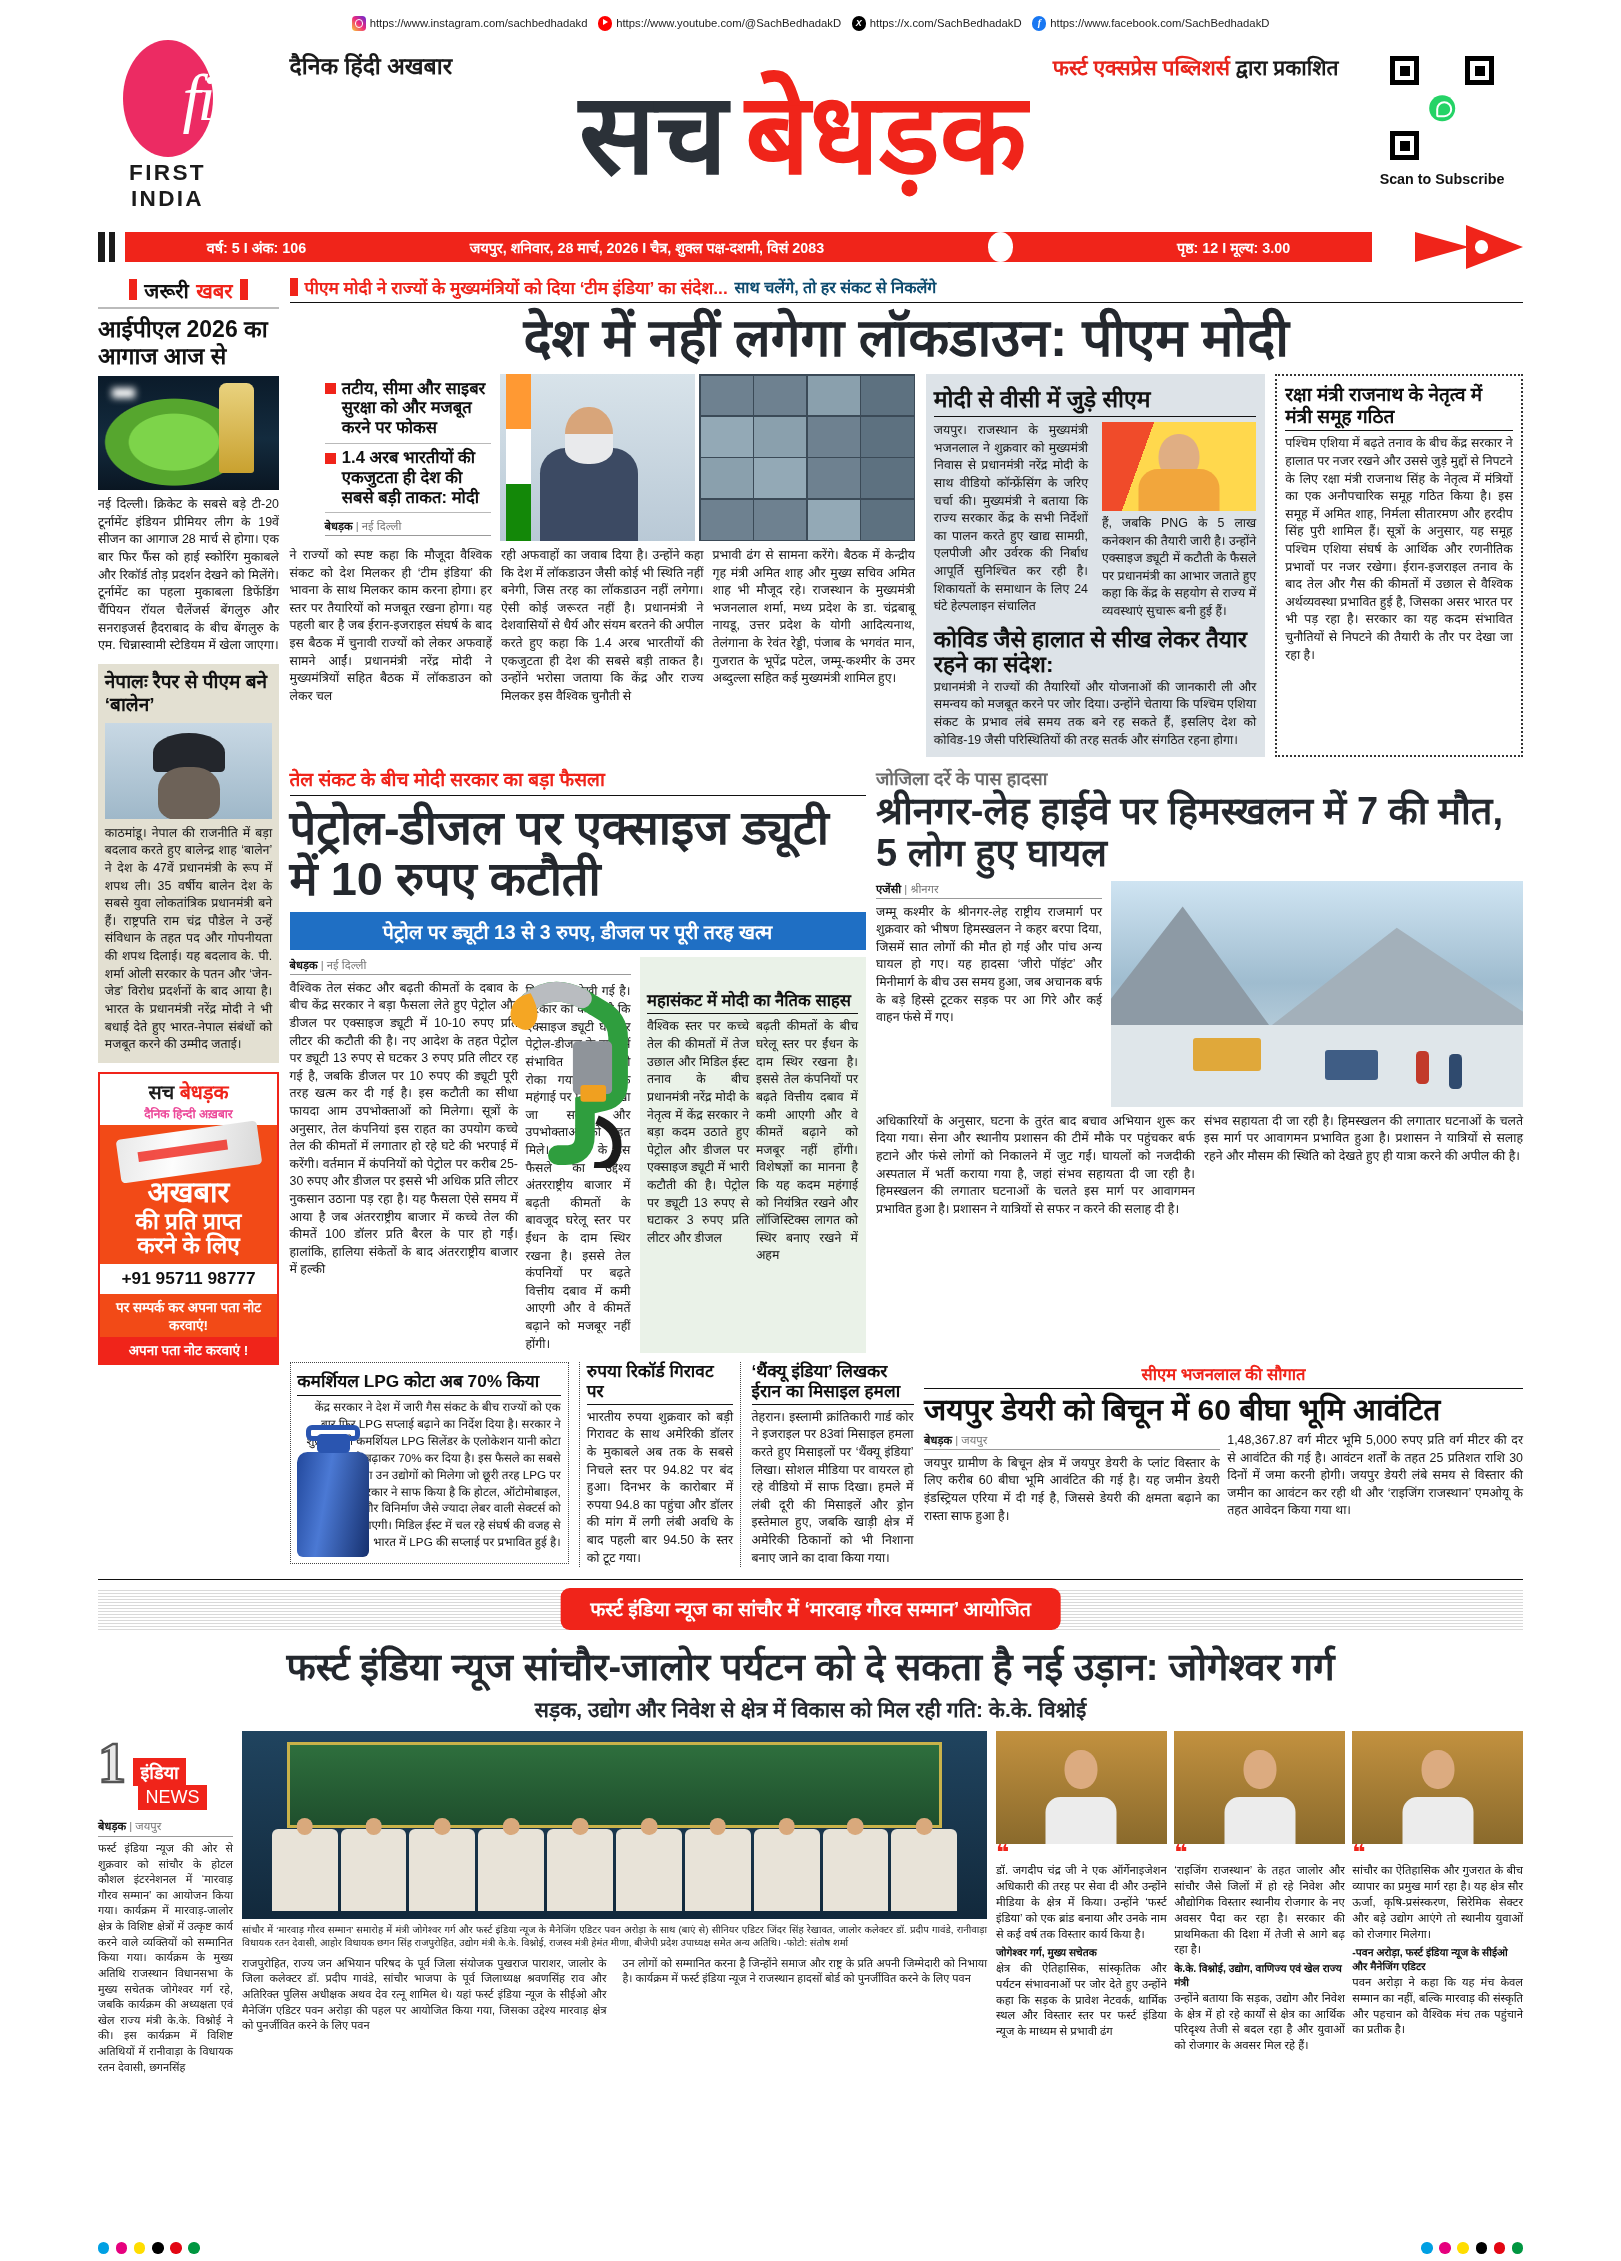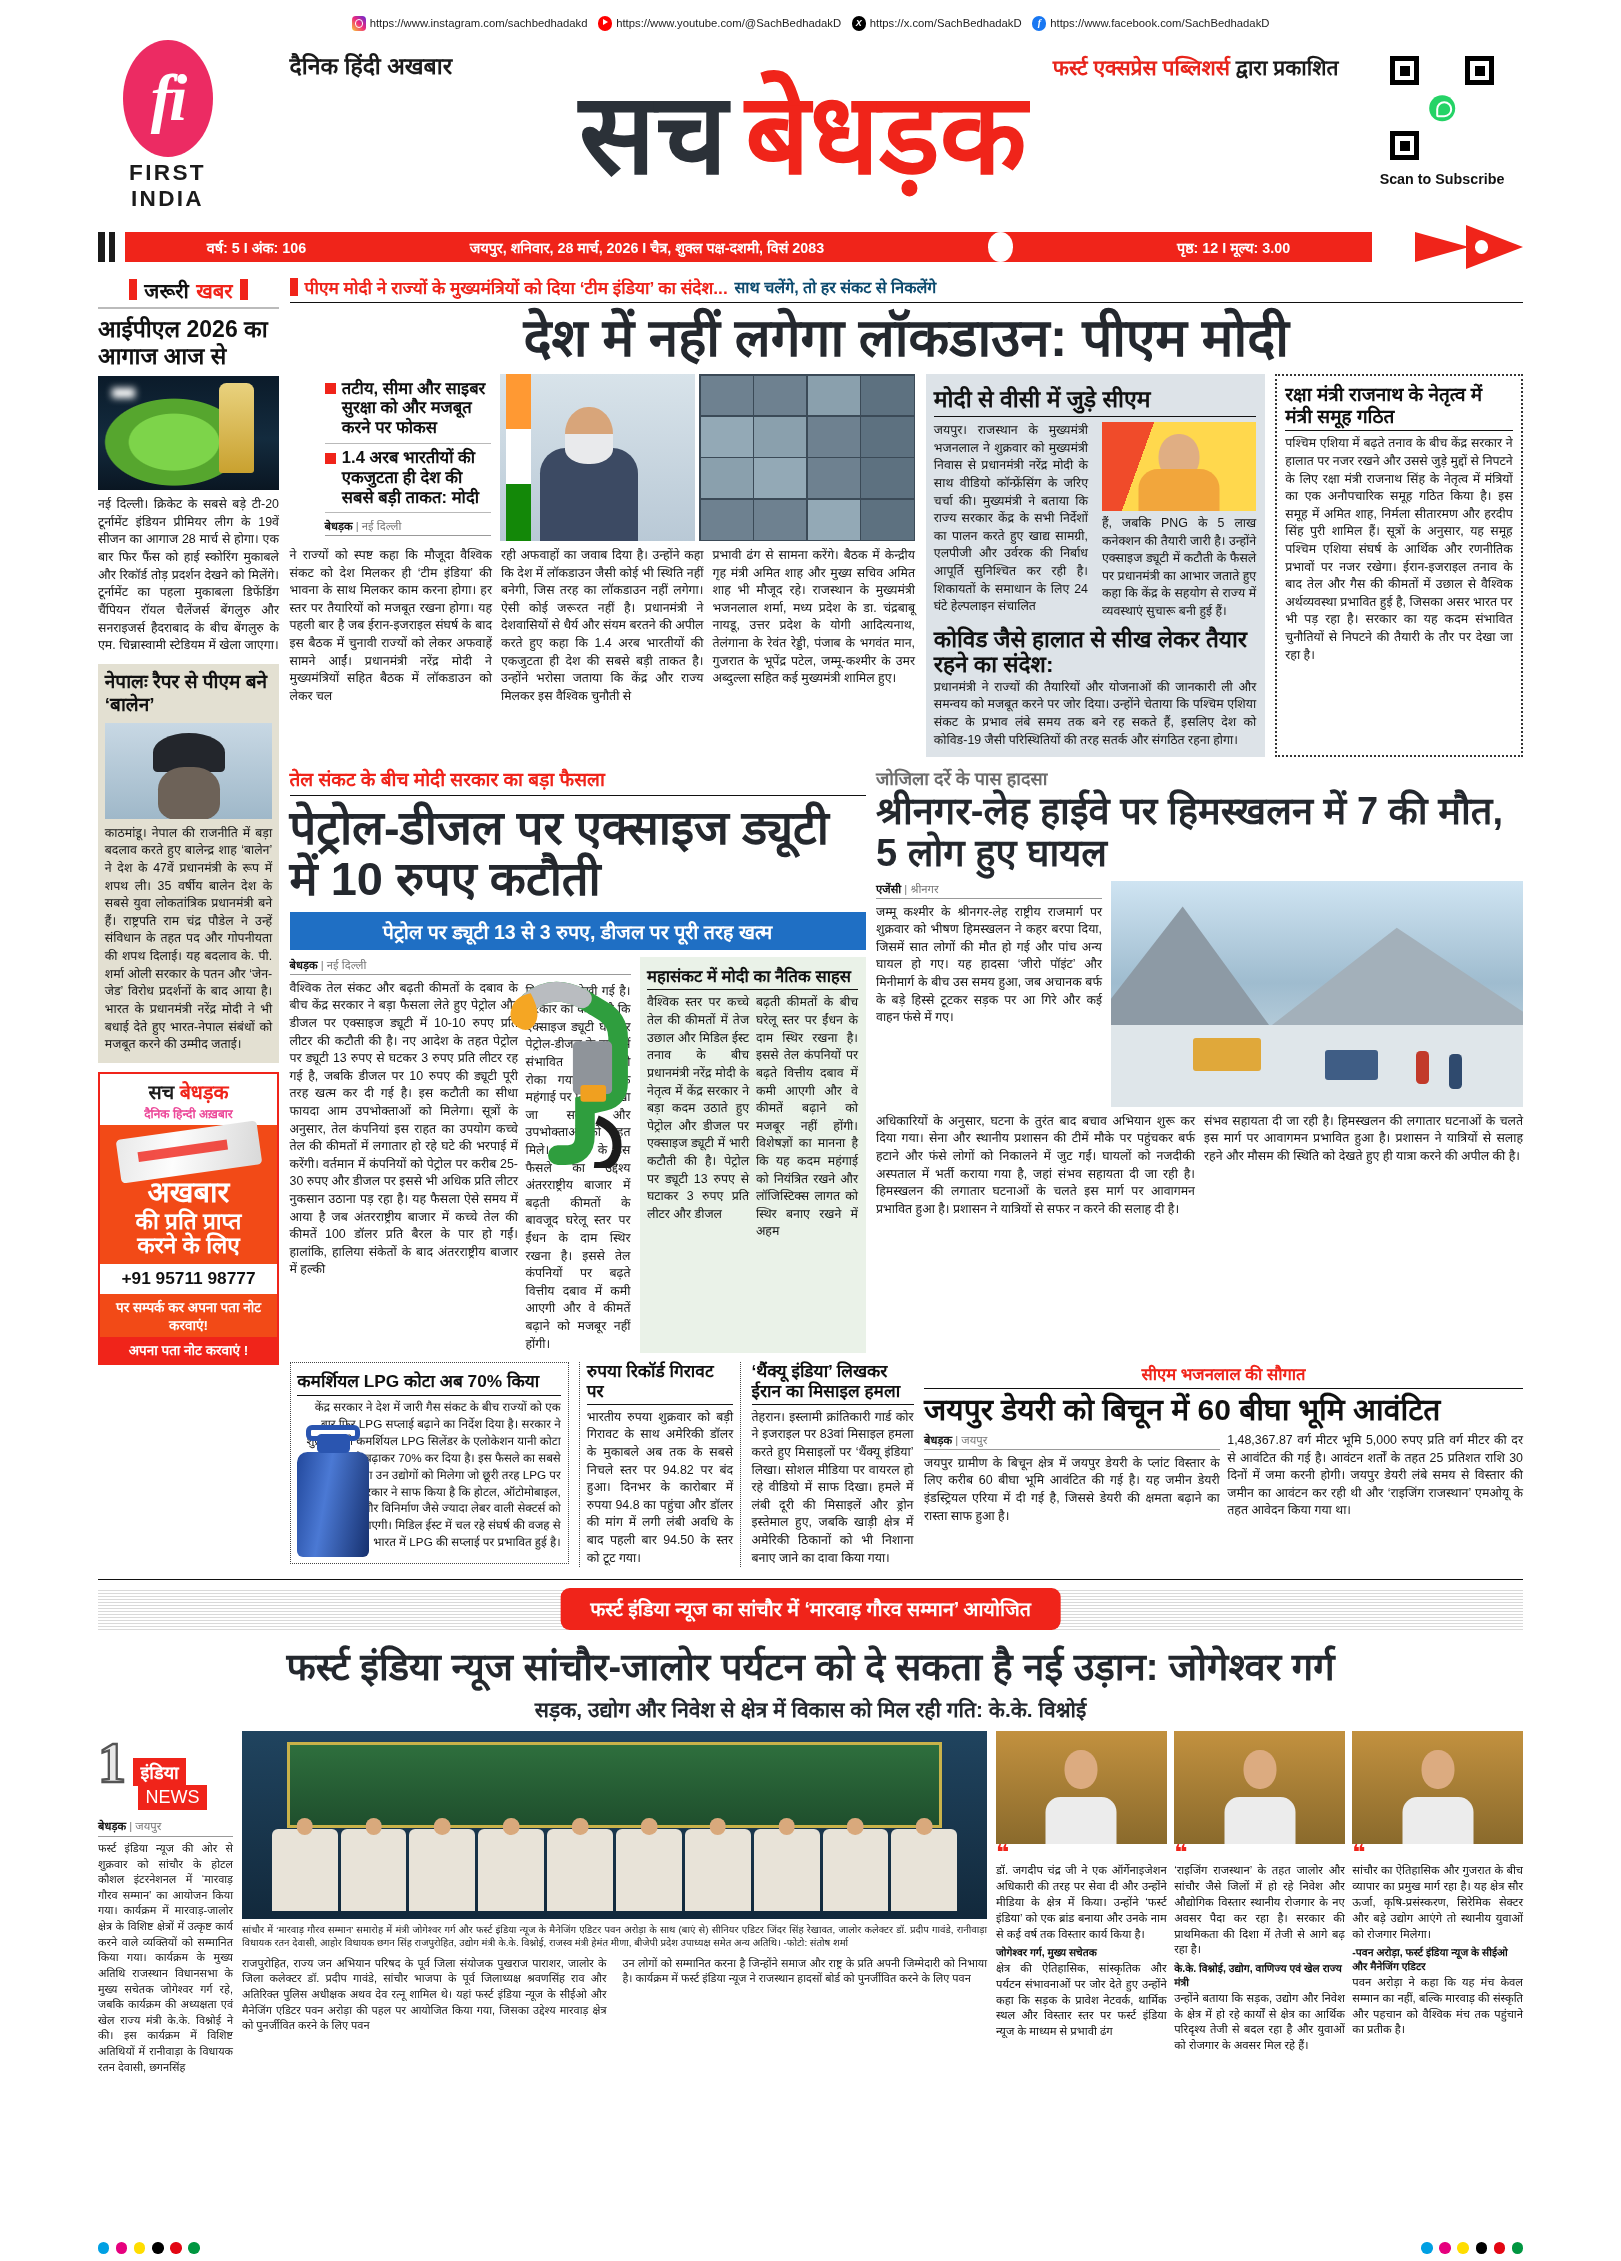--- a/index.html
+++ b/index.html
@@ -30,22 +30,23 @@
 
   
   .masthead{ display:flex; align-items:flex-start; height:188px; position:relative; }
   .logo-blk{ width:139px; text-align:center; padding-top:4.5px;}
   .logo-oval{
     width:90px;height:117px;margin:0 auto;border-radius:50%;
     background:#ec2b63; position:relative;
   }
   .logo-oval .fi{
     position:absolute;left:0;right:0;top:21px;color:#fff;
-    font-family:"Liberation Serif",serif;font-size:65px;font-weight:bold;font-style:italic;
+    font-family:"Liberation Serif",serif;font-size:65px;font-weight:normal;font-style:italic;
     letter-spacing:-3px;
+    text-align:right;
   }
   .logo-first{font-size:22.6px;font-weight:bold;letter-spacing:2.3px;margin-top:3px;color:#1b1b1b;}
   .logo-india{font-size:22.6px;font-weight:bold;letter-spacing:2.3px;color:#1b1b1b;}
   .title-blk{ flex:1; padding-left:7.5px; position:relative;}
   .title-top{ display:flex; justify-content:space-between; align-items:flex-end;
               padding:13.5px 22.6px 0 45px;}
   .t-left{font-size:23px;font-weight:bold;color:#1b1b1b;}
   .t-right{font-size:21px;font-weight:bold;color:#e8251c;}
   .t-right b{color:#1b1b1b;font-weight:bold;}
   .bigtitle{ display:flex; align-items:center; justify-content:center; gap:18px;
@@ -186,21 +187,21 @@
   
   .sec2{display:flex;gap:10.5px;margin-top:9px;}
   .petrol{flex:1;}
   .p-kicker{background:#fff;border-bottom:1.5px solid #111;color:#f0241a;font-size:19px;font-weight:bold;padding-bottom:3px;}
   .p-mega{font-size:47px;font-weight:bold;line-height:1.1;color:#24282e;margin:6px 0 7.5px;}
   .p-blue{background:#1f6fc4;color:#fff;font-size:19.6px;font-weight:bold;text-align:center;padding:5.3px 3px;}
   .p-cols{display:flex;gap:9px;margin-top:6.8px;}
   .p-txt{flex:1;position:relative;}
   .nozzle{position:absolute;right:-15px;top:15px;width:162px;height:196px;pointer-events:none;}
   .p-side{width:226px;flex:0 0 226px;background:#eaf2e8;padding:6.8px 7.5px;}
-  .p-side h4{font-size:16.6px;font-weight:bold;border-bottom:1.5px solid #111;padding-bottom:2.3px;margin-bottom:4.5px;}
+  .p-side h4{font-size:16.6px;font-weight:bold;border-bottom:1.5px solid #111;padding-bottom:2.3px;margin-bottom:4.5px;margin-top:24px;}
   .p-side-cols{display:flex;gap:6.8px;}
   .p-side-cols > div{flex:1;}
 
   .sec2-right{width:647px;flex:0 0 647px;}
   .k-gray{color:#6d6d6d;font-size:18px;font-weight:bold;}
   .s-mega{font-size:38px;font-weight:bold;line-height:1.12;color:#24282e;}
   .snow-row{display:flex;gap:9px;margin-top:6px;}
   .snow-txt{width:226px;flex:0 0 226px;}
   .ph-snow{flex:1;height:226px;background:linear-gradient(#cfe4f2,#9fbccf 45%,#d8e4ea);position:relative;overflow:hidden;}
   .ph-snow .mt{position:absolute;left:-5%;bottom:36%;width:70%;height:56%;background:#8d9aa5;

